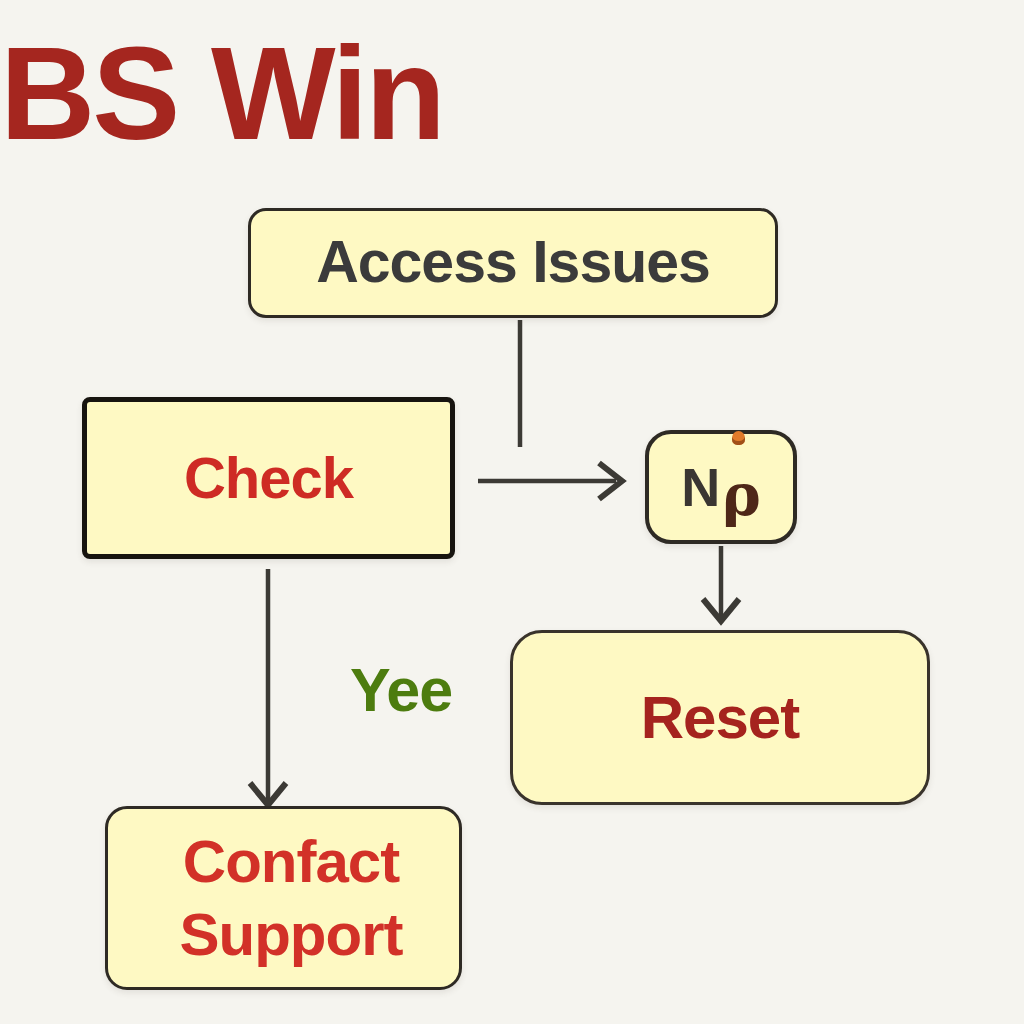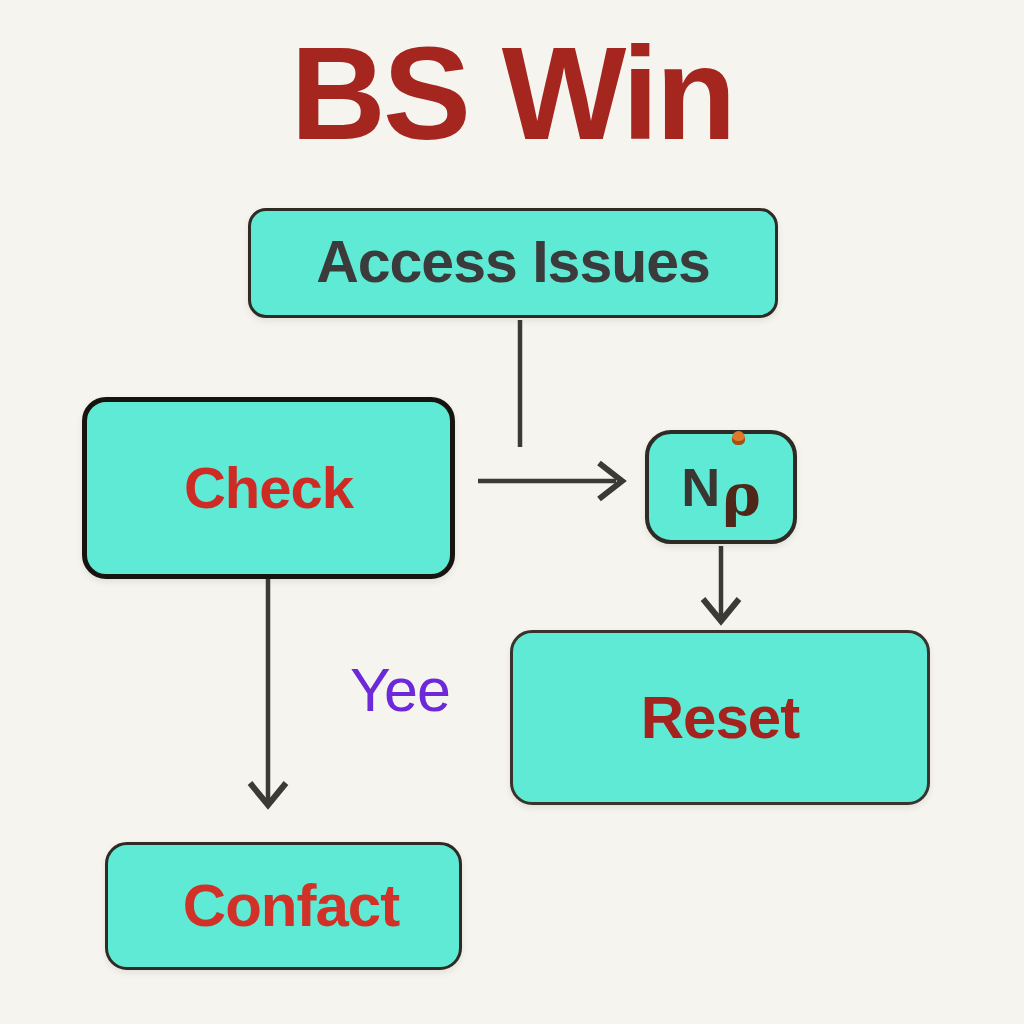--- a/index.html
+++ b/index.html
@@ -17,38 +17,37 @@
     position: relative;
     width: 1024px;
     height: 1024px;
   }
   .title {
     position: absolute;
     top: 28px;
     left: 0;
     width: 100%;
     margin: 0;
-    text-align: center;
     font-size: 132px;
     font-weight: 700;
     letter-spacing: -3px;
     color: #A5261F;
     line-height: 1;
   }
   .connectors {
     position: absolute;
     top: 0;
     left: 0;
     width: 1024px;
     height: 1024px;
   }
   .node {
     position: absolute;
     box-sizing: border-box;
-    background: #5eead4;
+    background: #fef9c3;
     display: flex;
     flex-direction: column;
     align-items: center;
     justify-content: center;
     text-align: center;
     box-shadow: 0 3px 6px rgba(70, 58, 45, 0.10);
   }
   .node .line {
     display: block;
     font-weight: 700;
@@ -60,23 +59,23 @@
     width: 530px; height: 110px;
     border: 3px solid #2E2A24;
     border-radius: 18px;
   }
   .node-access .line {
     font-size: 59px;
     color: #3B3B3B;
   }
   .node-check {
     left: 82px; top: 397px;
-    width: 373px; height: 182px;
+    width: 373px; height: 162px;
     border: 5px solid #17140F;
-    border-radius: 24px;
+    border-radius: 8px;
   }
   .node-check .line {
     font-size: 58px;
     color: #CE2B24;
   }
   .node-no {
     left: 645px; top: 430px;
     width: 152px; height: 114px;
     border: 4px solid #2E2A24;
     border-radius: 26px;
@@ -107,46 +106,46 @@
     width: 13px;
     height: 14px;
     background: #E07A2A;
     border-radius: 50% 50% 40% 40%;
     box-shadow: inset 0 -4px 0 rgba(110, 45, 10, 0.55);
   }
   .node-reset {
     left: 510px; top: 630px;
     width: 420px; height: 175px;
     border: 3px solid #39332B;
-    border-radius: 22px;
+    border-radius: 32px;
     gap: 44px;
   }
   .node-reset .line {
     font-size: 60px;
     color: #A5231E;
   }
   .node-contact {
-    left: 105px; top: 842px;
-    width: 357px; height: 128px;
+    left: 105px; top: 806px;
+    width: 357px; height: 184px;
     border: 3px solid #2E2A24;
     border-radius: 22px;
     padding-left: 15px;
   }
   .node-contact .line {
     font-size: 60px;
     color: #D23128;
   }
   .edge-label {
     position: absolute;
     left: 350px;
     top: 655px;
     font-size: 61px;
-    font-weight: 400;
+    font-weight: 700;
     letter-spacing: -1px;
-    color: #6d28d9;
+    color: #4d7c0f;
   }
   .ln {
     stroke: #3C3A35;
     fill: none;
   }
 </style>
 </head>
 <body>
 
 <div class="stage">
@@ -188,17 +187,18 @@
       <span class="no-glyph">ρ</span>
     </span>
   </div>
 
   <div class="node node-reset">
     <span class="line">Reset</span>
   </div>
 
   <div class="node node-contact">
     <span class="line">Confact</span>
+    <span class="line">Support</span>
   </div>
 
   <div class="edge-label">Yee</div>
 
 </div>
 
 </body></html>

